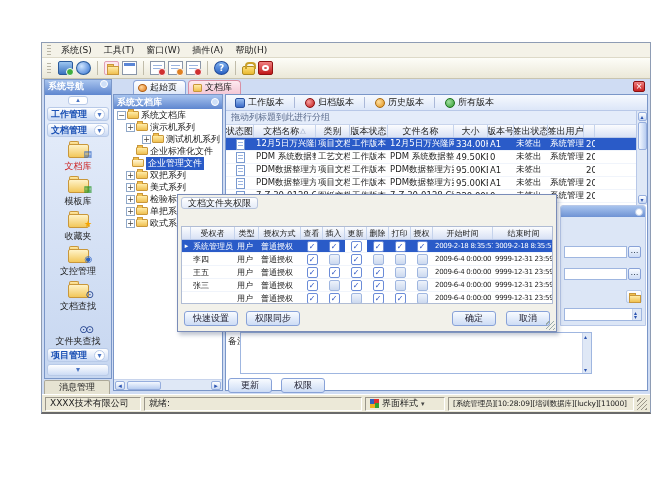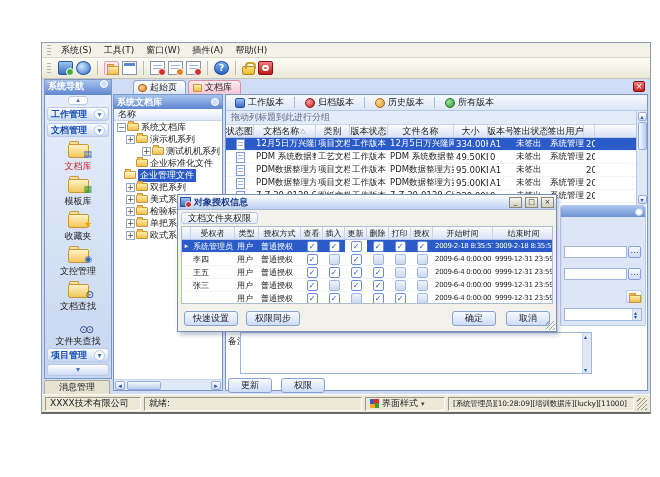--- a/index.html
+++ b/index.html
@@ -260,23 +260,20 @@
           <span class="tlbl">文档库</span>
         </div>
       </div>
     <span class="tab-close" style="position:absolute;right:5px;top:2px"></span>
 
     <div class="treepanel">
       <div class="tp-title">
         <span>系统文档库</span>
         <span class="pin"></span>
       </div>
-      <div class="tp-colhdr">
-        <span>名称</span>
-      </div>
       <div class="tp-body" id="treerows">
           <div class="trow" style="padding-left: 3px;">
             <span class="expd minus"></span>
             <span class="fold"></span>
             <span class="tlab">系统文档库</span>
           </div>
           <div class="trow" style="padding-left: 12px;">
             <span class="expd plus"></span>
             <span class="fold"></span>
             <span class="tlab">演示机系列</span>
@@ -284,21 +281,21 @@
           <div class="trow" style="padding-left: 28px;">
             <span class="expd plus"></span>
             <span class="fold"></span>
             <span class="tlab">测试机机系列</span>
           </div>
           <div class="trow" style="padding-left: 12px;">
             <span class="expd-sp"></span>
             <span class="fold"></span>
             <span class="tlab">企业标准化文件</span>
           </div>
-          <div class="trow" style="padding-left: 0;">
+          <div class="trow" style="padding-left: 8px;">
             <span class="expd-sp"></span>
             <span class="fold open"></span>
             <span class="tlab sel">企业管理文件</span>
           </div>
           <div class="trow" style="padding-left: 12px;">
             <span class="expd plus"></span>
             <span class="fold"></span>
             <span class="tlab">双把系列</span>
           </div>
           <div class="trow" style="padding-left: 12px;">
@@ -468,27 +465,20 @@
       </div>
       <div class="btnrow" id="detailbtns">
           <button class="xp-btn">更新</button>
           <button class="xp-btn">权限</button>
         </div>
     </div>
 
   </div>
 
   <div class="dialog">
-    <div class="dlg-title">
-      <span class="dlg-icon"></span>
-      <span class="dlg-ttl">对象授权信息</span>
-      <span class="dlg-btn min"></span>
-      <span class="dlg-btn max"></span>
-      <span class="dlg-btn cls"></span>
-    </div>
     <span class="dlg-tab">文档文件夹权限</span>
     <div class="dlg-table" id="dlgtable">
         <div class="dl-hdr">
           <div class="dl-hc" style="width: 9px;"></div>
           <div class="dl-hc" style="width: 44px;">受权者</div>
           <div class="dl-hc" style="width: 24px;">类型</div>
           <div class="dl-hc" style="width: 42px;">授权方式</div>
           <div class="dl-hc" style="width: 22px;">查看</div>
           <div class="dl-hc" style="width: 22px;">插入</div>
           <div class="dl-hc" style="width: 22px;">更新</div>

